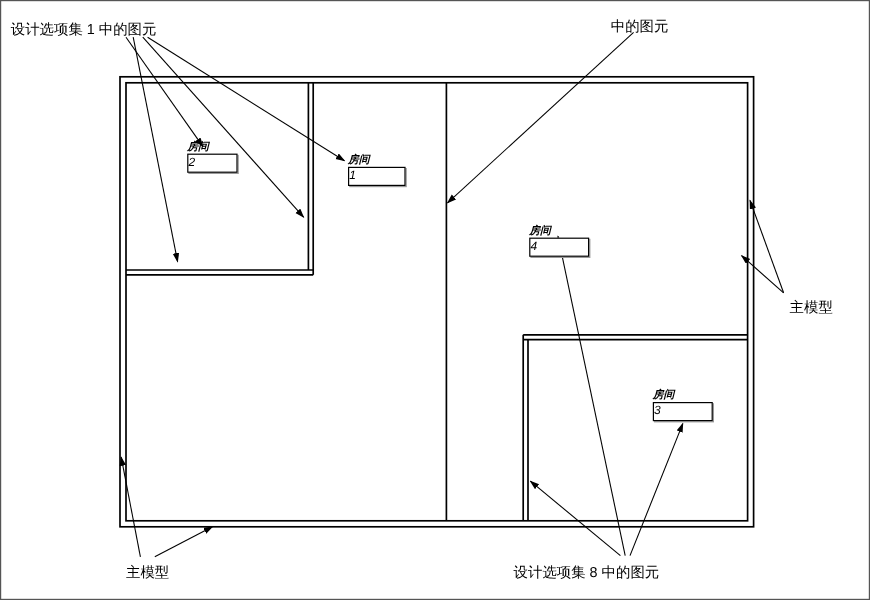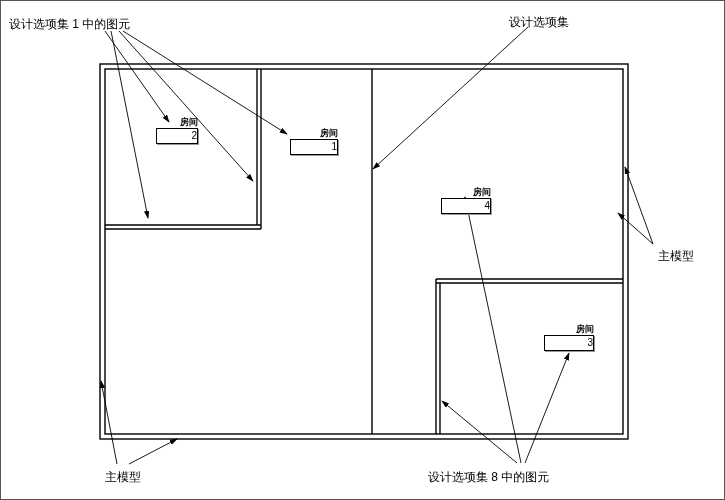--- a/index.html
+++ b/index.html
@@ -27,23 +27,24 @@
   .anno {
     position: absolute;
     font-family: "Liberation Sans", sans-serif;
     font-size: 12px;
     color: #000000;
     white-space: nowrap;
     line-height: 14px;
   }
   .room-tag {
     position: absolute;
-    text-align: right;
+    text-align: left;
     font-family: "Liberation Sans", sans-serif;
     color: #000000;
+    font-style: italic;
   }
   .room-tag .room-name {
     font-size: 9px;
     line-height: 10px;
     display: block;
     margin-bottom: 1px;
     font-weight: bold;
   }
   .room-tag .room-num-box {
     display: block;
@@ -124,18 +125,18 @@
     <span class="room-name">房间</span>
     <span class="room-num-box">4</span>
   </div>
 
   <div class="room-tag" style="left:543px; top:323px; width:50px;">
     <span class="room-name">房间</span>
     <span class="room-num-box">3</span>
   </div>
 
   <div class="anno" style="left:8px; top:16px;">设计选项集 1 中的图元</div>
-  <div class="anno" style="left:508px; top:14px;">设计选项集</div>
+  <div class="anno" style="left:508px; top:14px;">中的图元</div>
   <div class="anno" style="left:657px; top:248px;">主模型</div>
   <div class="anno" style="left:104px; top:469px;">主模型</div>
   <div class="anno" style="left:427px; top:469px;">设计选项集 8 中的图元</div>
 
 </div>
 
 </body></html>

